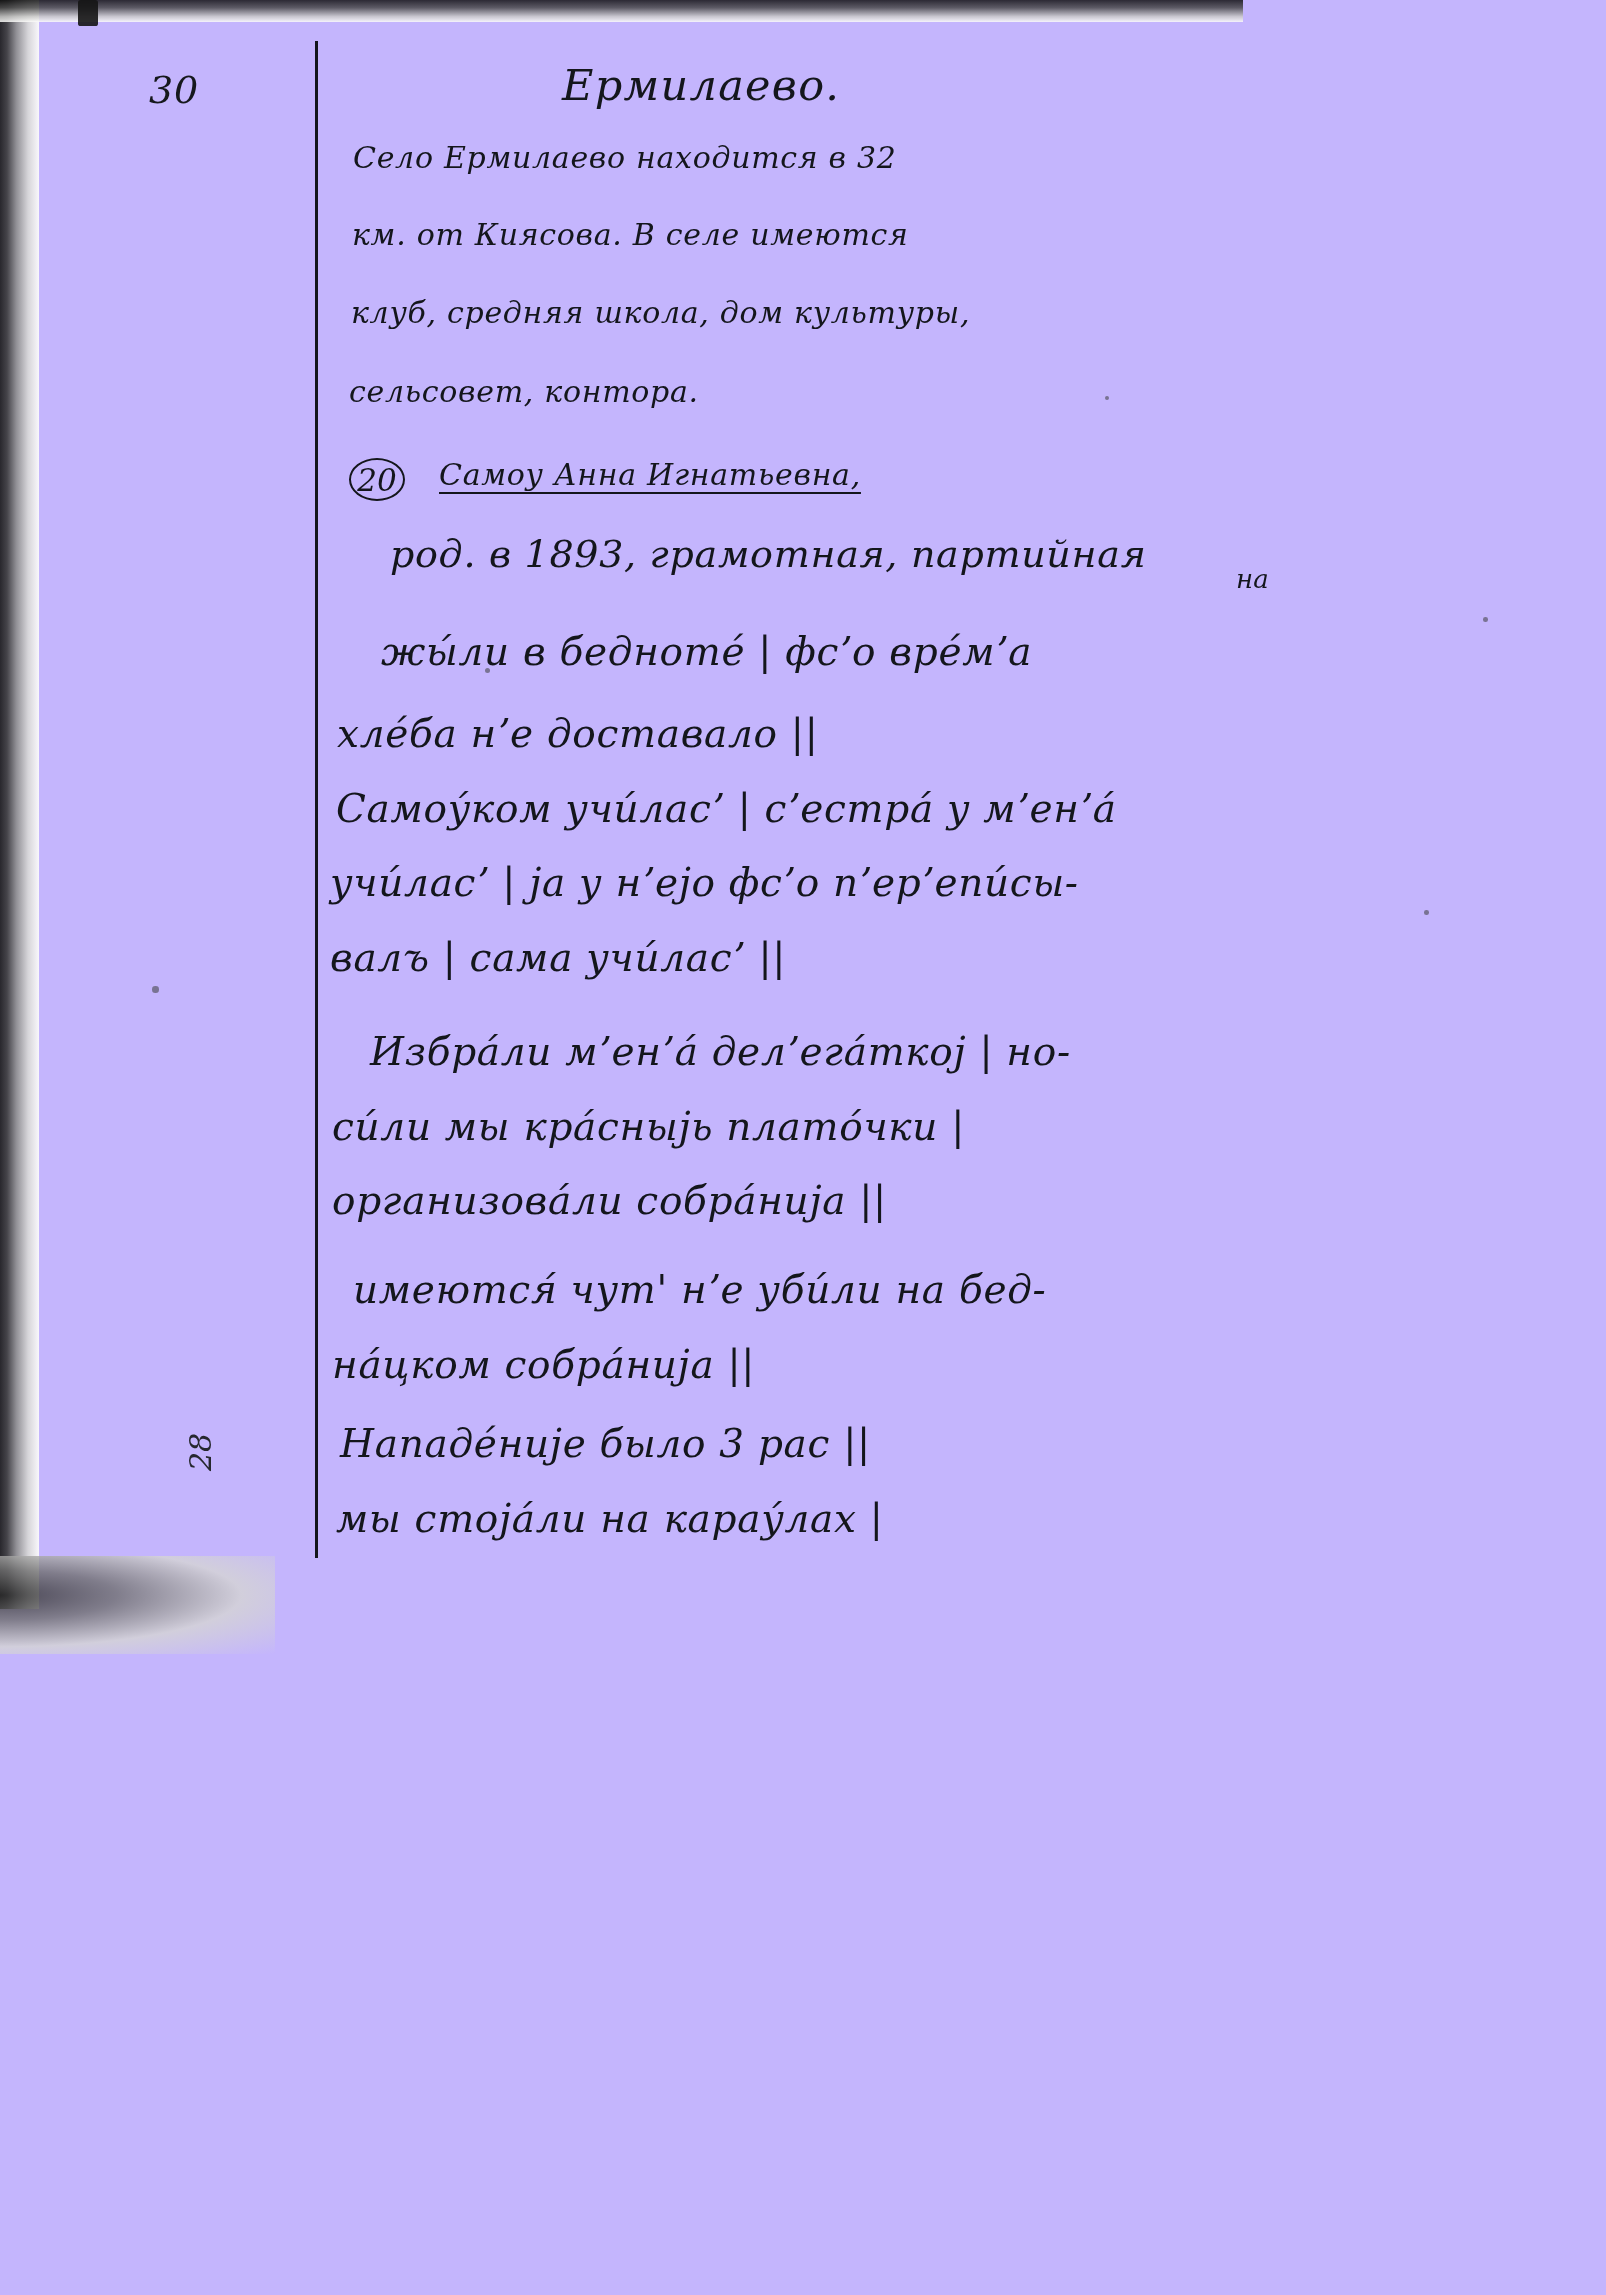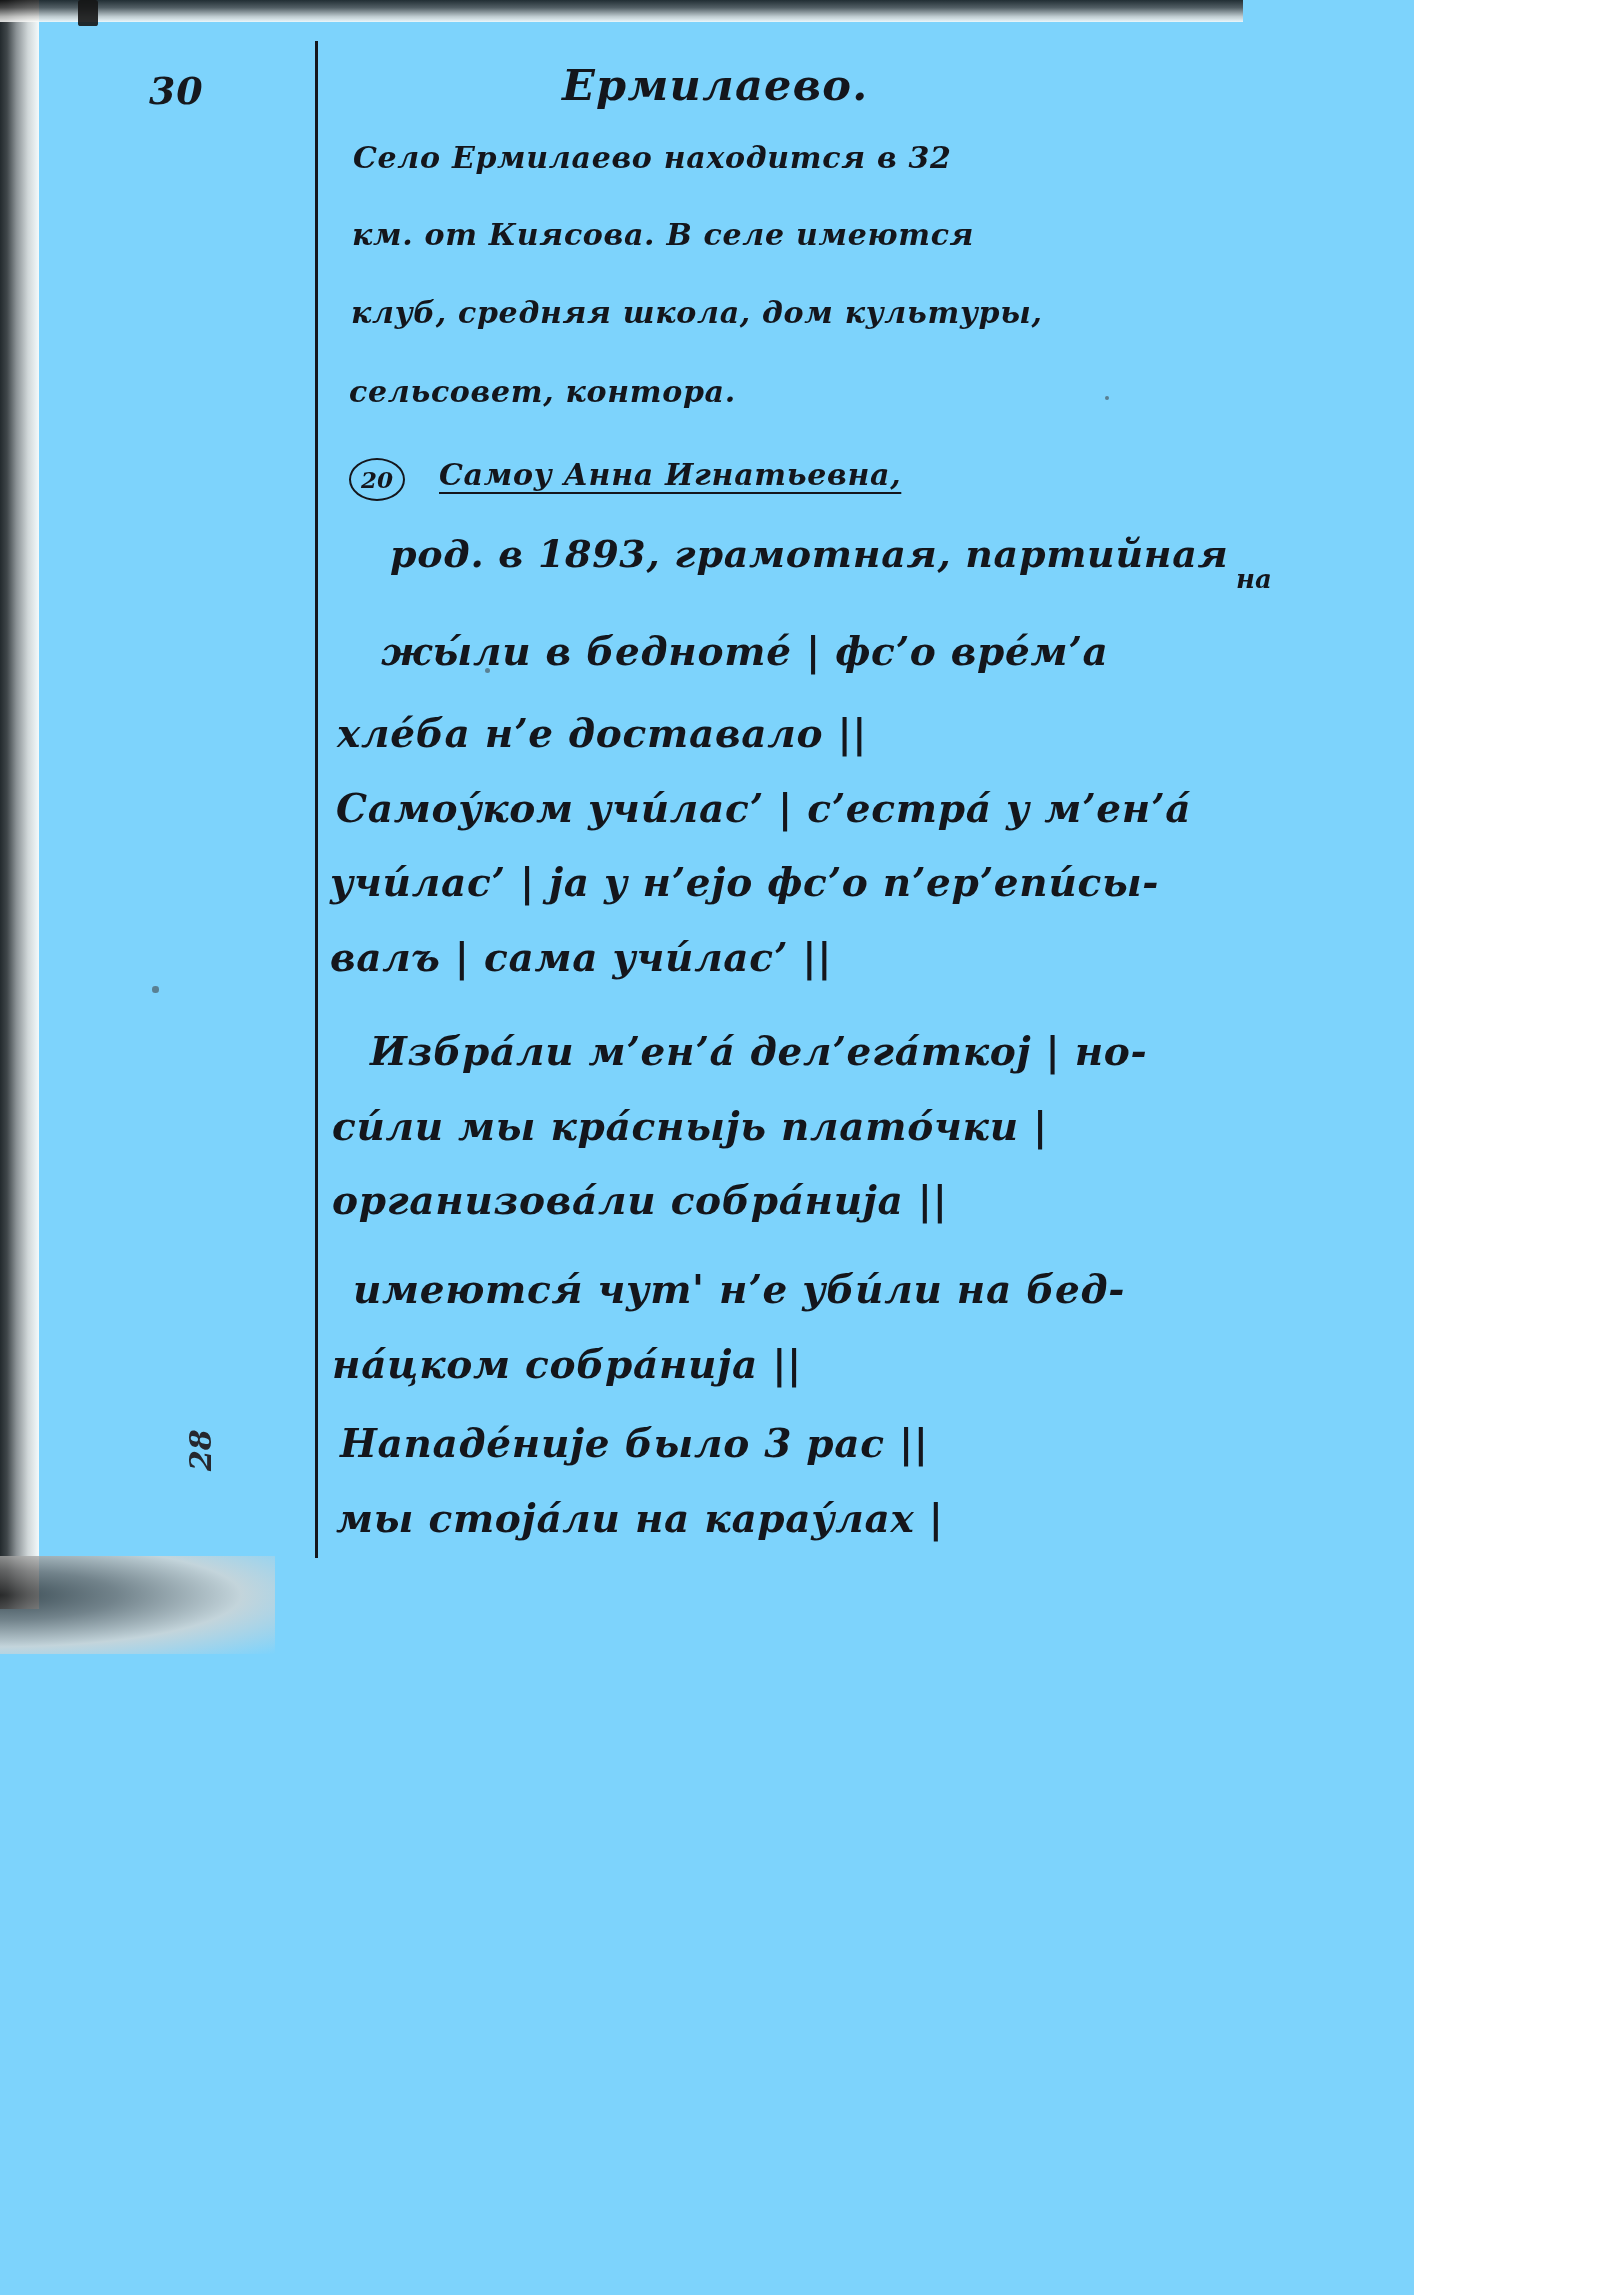--- a/index.html
+++ b/index.html
@@ -5,25 +5,24 @@
   html, body {
     margin: 0;
     padding: 0;
     background: #ffffff;
   }
   body {
     font-family: "DejaVu Serif", serif;
   }
   .page {
     position: relative;
-    width: 1414px;
+    width: 1606px;
     height: 2295px;
-    background: #7dd3fc;
+    background: #c4b5fd;
     overflow: hidden;
-    font-weight: bold;
   }
   
   .scan-edge-left {
     position: absolute;
     left: 0;
     top: 0;
     width: 39px;
     height: 1609px;
     background: linear-gradient(90deg, #1b1b1b 0%, #3a3a3a 18%, #8d8d8d 42%, #d8d8d6 72%, #fdfdfb 100%);
     opacity: 0.92;
@@ -113,21 +112,21 @@
   }
   .circle-num {
     position: absolute;
     left: 349px;
     top: 458px;
     width: 56px;
     height: 43px;
     border: 2.6px solid #14161c;
     border-radius: 50%;
     box-sizing: border-box;
-    font-size: 23px;
+    font-size: 31px;
     font-style: italic;
     color: #14161c;
     display: flex;
     align-items: center;
     justify-content: center;
     font-family: "DejaVu Serif", serif;
   }
   .superscript-note {
     position: absolute;
     left: 1222px;

